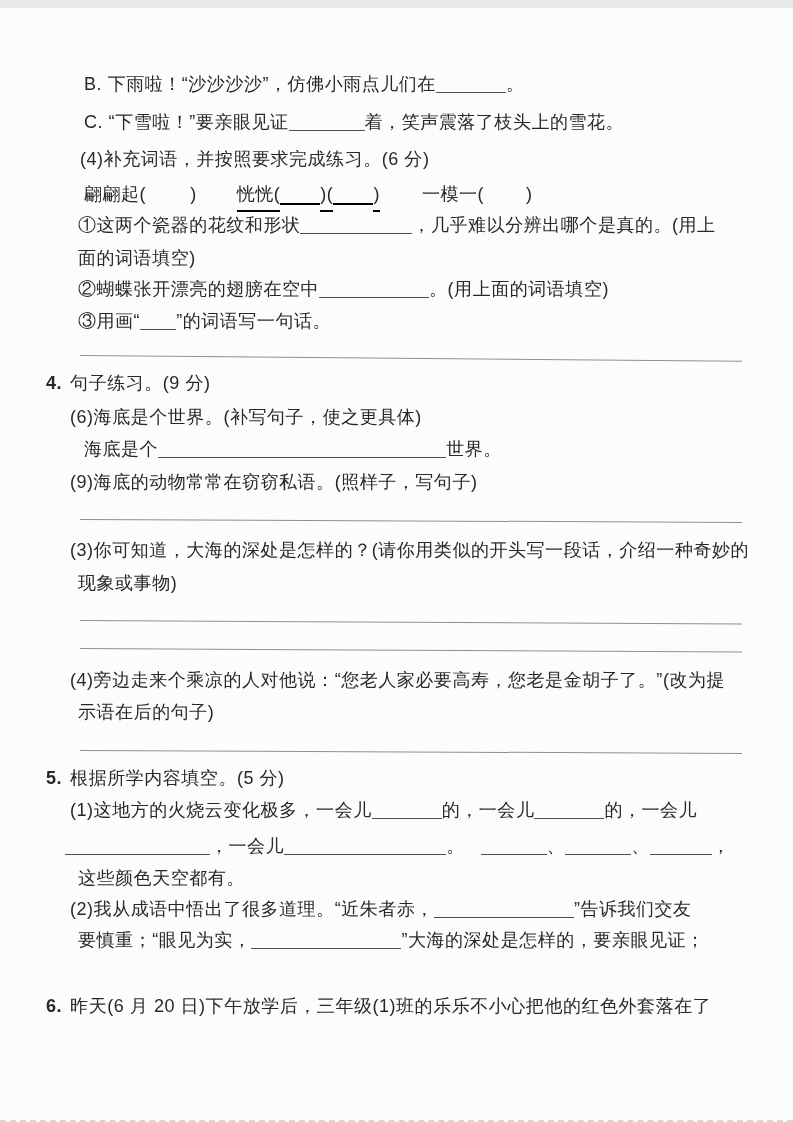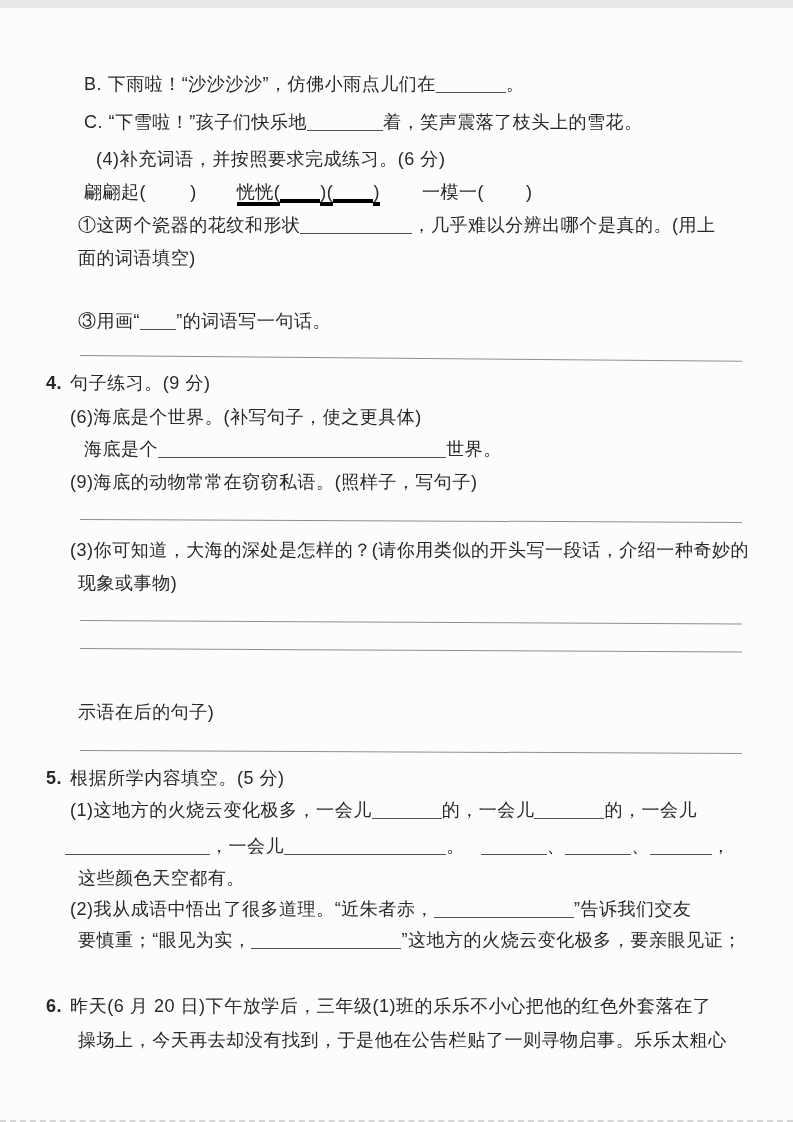--- a/index.html
+++ b/index.html
@@ -32,22 +32,22 @@
     height: 2px;
     border-bottom: 1px solid #4f4f4f;
     margin-bottom: -3px;
     vertical-align: baseline;
   }
   
   .inner { display: inline-block; }
   .gap { display: inline-block; }
   
   .ul {
-    border-bottom: 4px solid #000000;
-    padding-bottom: 0;
+    border-bottom: 2px solid #000000;
+    padding-bottom: 6px;
   }
   .inner.ul { height: 1em; margin-bottom: -5px; }
   
   .rule {
     position: absolute;
     height: 0;
     border-top: 1.4px solid #8f8f8f;
     transform-origin: left center;
   }
   
@@ -55,40 +55,41 @@
     position: absolute;
     height: 0;
     border-top: 2px dashed #d6d6d6;
   }
 </style>
 </head>
 <body>
 
 <div class="sheet" style="background: rgb(252, 252, 252); color: rgb(40, 40, 40);">
     <div class="tline" style="top: 63px; left: 84px;"><span class="seg">B. 下雨啦！“沙沙沙沙”，仿佛小雨点儿们在</span><span class="blank" style="width: 70px; border-bottom-color: rgb(79, 79, 79);"></span><span class="seg">。</span></div>
-    <div class="tline" style="top: 101px; left: 84px;"><span class="seg">C. “下雪啦！”孩子们快乐地</span><span class="blank" style="width: 76px; border-bottom-color: rgb(79, 79, 79);"></span><span class="seg">着，笑声震落了枝头上的雪花。</span></div>
-    <div class="tline" style="top: 138px; left: 96px;"><span class="seg">(4)补充词语，并按照要求完成练习。(6 分)</span></div>
+    <div class="tline" style="top: 101px; left: 84px;"><span class="seg">C. “下雪啦！”要亲眼见证</span><span class="blank" style="width: 76px; border-bottom-color: rgb(79, 79, 79);"></span><span class="seg">着，笑声震落了枝头上的雪花。</span></div>
+    <div class="tline" style="top: 138px; left: 80px;"><span class="seg">(4)补充词语，并按照要求完成练习。(6 分)</span></div>
     <div class="tline" style="top: 171px; left: 84px;"><span class="seg">翩翩起(</span><span class="inner" style="width: 44px;"></span><span class="seg">)</span><span class="gap" style="width: 40px;"></span><span class="seg ul">恍恍(</span><span class="inner ul" style="width: 40px;"></span><span class="seg ul">)(</span><span class="inner ul" style="width: 40px;"></span><span class="seg ul">)</span><span class="gap" style="width: 42px;"></span><span class="seg">一模一(</span><span class="inner" style="width: 42px;"></span><span class="seg">)</span></div>
     <div class="tline" style="top: 204px; left: 78px;"><span class="seg">①这两个瓷器的花纹和形状</span><span class="blank" style="width: 112px; border-bottom-color: rgb(79, 79, 79);"></span><span class="seg">，几乎难以分辨出哪个是真的。(用上</span></div>
     <div class="tline" style="top: 237px; left: 78px;"><span class="seg">面的词语填空)</span></div>
+    <div class="tline" style="top: 268px; left: 78px;"><span class="seg">②蝴蝶张开漂亮的翅膀在空中</span><span class="blank" style="width: 110px; border-bottom-color: rgb(79, 79, 79);"></span><span class="seg">。(用上面的词语填空)</span></div>
     <div class="tline" style="top: 300px; left: 78px;"><span class="seg">③用画“</span><span class="blank" style="width: 36px; border-bottom-color: rgb(79, 79, 79);"></span><span class="seg">”的词语写一句话。</span></div>
     <div class="rule" style="top: 347px; left: 80px; width: 662px; border-top-color: rgb(143, 143, 143); transform: rotate(0.5deg);"></div>
     <div class="tline" style="top: 362px; left: 46px;"><span class="seg bold">4.</span><span class="gap" style="width: 8px;"></span><span class="seg">句子练习。(9 分)</span></div>
     <div class="tline" style="top: 396px; left: 70px;"><span class="seg">(6)海底是个世界。(补写句子，使之更具体)</span></div>
     <div class="tline" style="top: 428px; left: 84px;"><span class="seg">海底是个</span><span class="blank" style="width: 288px; border-bottom-color: rgb(79, 79, 79);"></span><span class="seg">世界。</span></div>
     <div class="tline" style="top: 461px; left: 70px;"><span class="seg">(9)海底的动物常常在窃窃私语。(照样子，写句子)</span></div>
     <div class="rule" style="top: 511px; left: 80px; width: 662px; border-top-color: rgb(143, 143, 143); transform: rotate(0.25deg);"></div>
     <div class="tline" style="top: 529px; left: 70px;"><span class="seg">(3)你可知道，大海的深处是怎样的？(请你用类似的开头写一段话，介绍一种奇妙的</span></div>
     <div class="tline" style="top: 562px; left: 78px;"><span class="seg">现象或事物)</span></div>
     <div class="rule" style="top: 612px; left: 80px; width: 662px; border-top-color: rgb(143, 143, 143); transform: rotate(0.3deg);"></div>
     <div class="rule" style="top: 640px; left: 80px; width: 662px; border-top-color: rgb(143, 143, 143); transform: rotate(0.3deg);"></div>
+    <div class="tline" style="top: 659px; left: 70px;"><span class="seg">(4)旁边走来个乘凉的人对他说：“您老人家必要高寿，您老是金胡子了。”(改为提</span></div>
     <div class="tline" style="top: 691px; left: 78px;"><span class="seg">示语在后的句子)</span></div>
     <div class="rule" style="top: 742px; left: 80px; width: 662px; border-top-color: rgb(143, 143, 143); transform: rotate(0.25deg);"></div>
     <div class="tline" style="top: 757px; left: 46px;"><span class="seg bold">5.</span><span class="gap" style="width: 8px;"></span><span class="seg">根据所学内容填空。(5 分)</span></div>
     <div class="tline" style="top: 789px; left: 70px;"><span class="seg">(1)这地方的火烧云变化极多，一会儿</span><span class="blank" style="width: 70px; border-bottom-color: rgb(79, 79, 79);"></span><span class="seg">的，一会儿</span><span class="blank" style="width: 70px; border-bottom-color: rgb(79, 79, 79);"></span><span class="seg">的，一会儿</span></div>
     <div class="tline" style="top: 825px; left: 65px;"><span class="blank" style="width: 145px; border-bottom-color: rgb(79, 79, 79);"></span><span class="seg">，一会儿</span><span class="blank" style="width: 162px; border-bottom-color: rgb(79, 79, 79);"></span><span class="seg">。</span><span class="gap" style="width: 16px;"></span><span class="blank" style="width: 66px; border-bottom-color: rgb(79, 79, 79);"></span><span class="seg">、</span><span class="blank" style="width: 66px; border-bottom-color: rgb(79, 79, 79);"></span><span class="seg">、</span><span class="blank" style="width: 62px; border-bottom-color: rgb(79, 79, 79);"></span><span class="seg">，</span></div>
     <div class="tline" style="top: 857px; left: 78px;"><span class="seg">这些颜色天空都有。</span></div>
     <div class="tline" style="top: 888px; left: 70px;"><span class="seg">(2)我从成语中悟出了很多道理。“近朱者赤，</span><span class="blank" style="width: 140px; border-bottom-color: rgb(79, 79, 79);"></span><span class="seg">”告诉我们交友</span></div>
-    <div class="tline" style="top: 919px; left: 78px;"><span class="seg">要慎重；“眼见为实，</span><span class="blank" style="width: 150px; border-bottom-color: rgb(79, 79, 79);"></span><span class="seg">”这地方的火烧云变化极多，要亲眼见证；</span></div>
+    <div class="tline" style="top: 919px; left: 78px;"><span class="seg">要慎重；“眼见为实，</span><span class="blank" style="width: 150px; border-bottom-color: rgb(79, 79, 79);"></span><span class="seg">”大海的深处是怎样的，要亲眼见证；</span></div>
     <div class="tline" style="top: 985px; left: 46px;"><span class="seg bold">6.</span><span class="gap" style="width: 8px;"></span><span class="seg">昨天(6 月 20 日)下午放学后，三年级(1)班的乐乐不小心把他的红色外套落在了</span></div>
-    <div class="tline" style="top: 1019px; left: 78px;"><span class="seg">操场上，今天再去却没有找到，于是他在公告栏贴了一则寻物启事。乐乐太粗心</span></div>
     <div class="dashes" style="top: 1112px; left: 0px; width: 793px; border-top-color: rgb(214, 214, 214);"></div>
   </div>
 
 </body></html>

